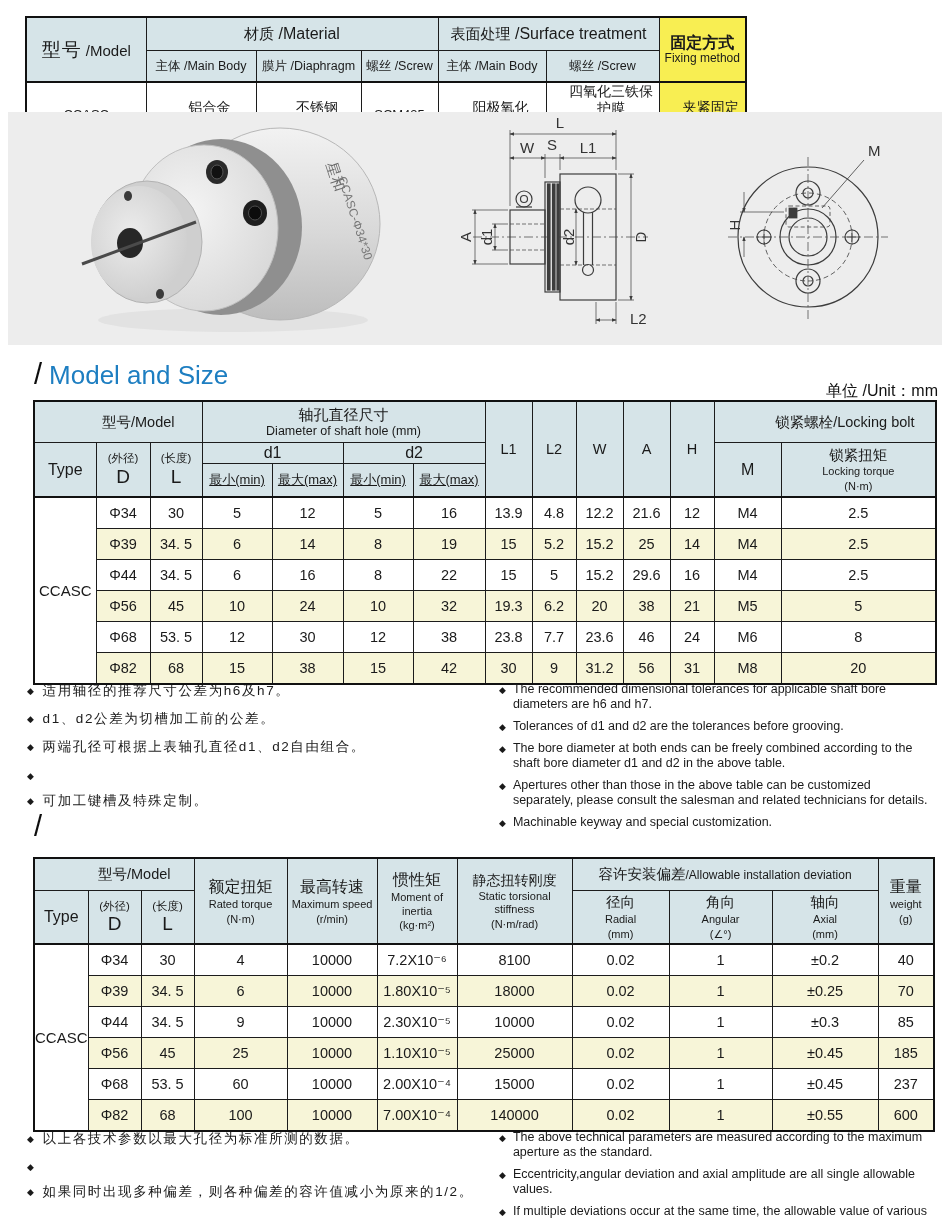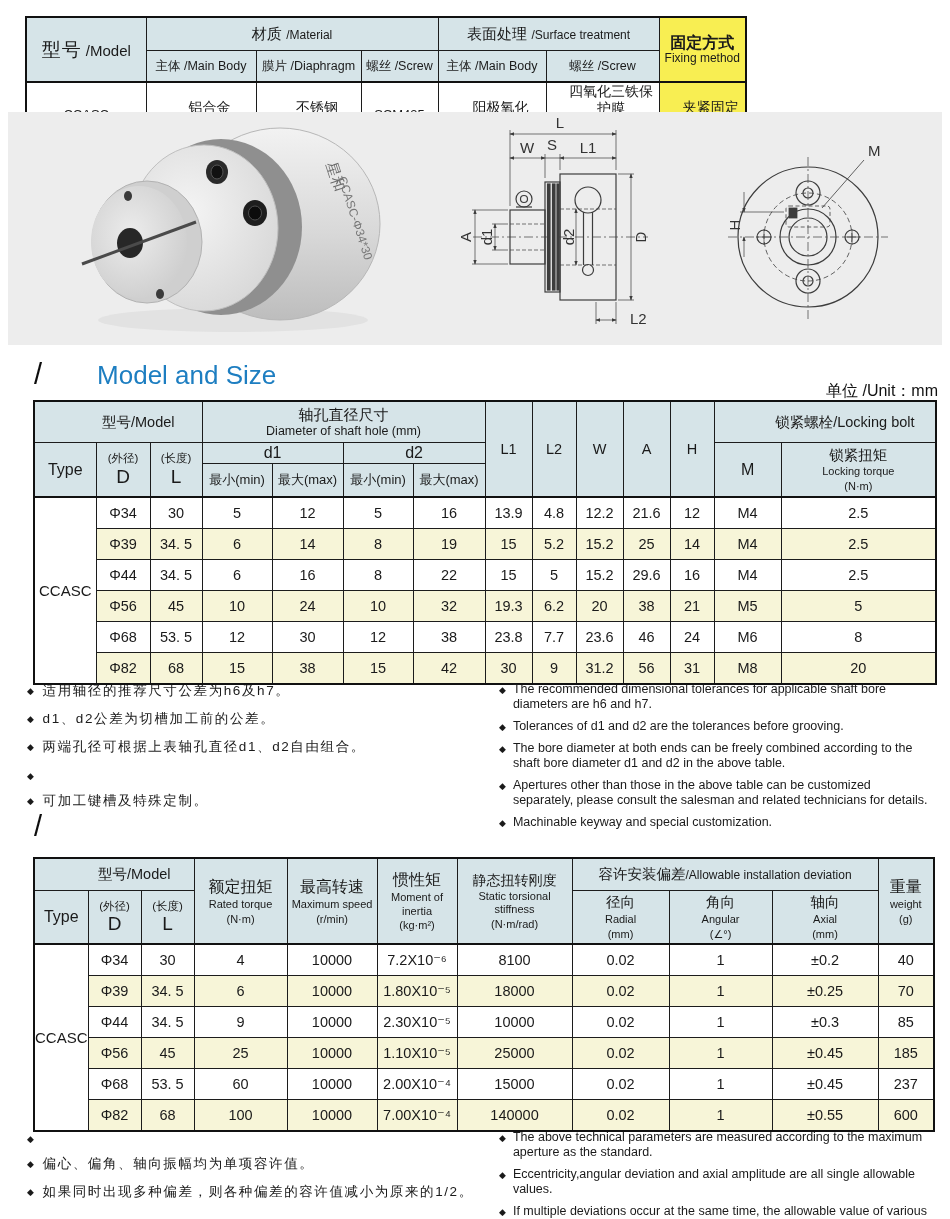--- a/index.html
+++ b/index.html
@@ -15,43 +15,43 @@
   }
   
   .top-table { position:absolute; top:16px; left:25px; width:720px; border:2.5px solid #111; }
   .top-table td { background:#d6e4e8; }
   .top-table .h1 td { height:32px; }
   .top-table .h2 td { height:30px; font-size:12.5px; }
   .top-table .data td { height:32px; background:#ffffff; border-top:2.4px solid #111; font-size:13px; }
   .top-table .model-hd { font-size:15px; }
   .top-table .model-hd .cjk { font-size:19px; letter-spacing:1px; }
   .top-table .hd .cjk { font-size:15px; }
-  .top-table .hd .en, .top-table .h2 .en { font-size:12px; }
+  .top-table .hd .en, .top-table .h2 .en { font-size:16px; }
   .ylw { background:#f8ee52 !important; }
   .cell2 .cn { font-size:14px; line-height:1.2;margin-left:17px; }
   .cell2 .en { font-size:12.5px; line-height:1.15; }
   .fix-hd .cn { font-size:16px; font-weight:bold; line-height:1.15; }
   .fix-hd .en { font-size:12px; line-height:1.1; }
   
   .banner { position:absolute; top:112px; left:8px; width:934px; height:233px; background:#ededed; display:flex; }
   .banner svg { display:block; }
   
   .sec-head { position:absolute; left:25px; display:flex; align-items:baseline; }
   .sec-cn { font-size:30px; color:#0d0d0d; letter-spacing:2px; }
   .sec-div { font-size:29px; margin:0 7px 0 9px; color:#0d0d0d; }
-  .sec-en { font-size:26px; color:#1d7ec1;margin-left:48px; }
+  .sec-en { font-size:26px; color:#1d7ec1; }
   .unit-note { position:absolute; right:12px; top:381px; font-size:16px; color:#111; }
   
   .size-table { position:absolute; top:400px; left:33px; width:902px; border:2.5px solid #111; }
   .perf-table { position:absolute; top:857px; left:33px; width:902px; border:2.5px solid #111; }
   .size-table td, .perf-table td { font-size:14.5px; background:#fff; }
   .size-table tr.hh td, .perf-table tr.hh td { background:#d6e4e8; }
   .size-table .h1 td { height:40px; }
   .size-table .h2 td { height:20px; font-size:16px; }
-  .size-table .h3 td { height:32px; font-size:13px; }
+  .size-table .h3 td { height:32px; font-size:13px;text-decoration:underline; }
   .perf-table .h1 td { height:31px; }
   .perf-table .h2 td { height:52px; }
   tr.dr td { height:30px; }
   tr.dr.yr td { background:#f7f5d8; }
   td.type-cell { background:#ffffff !important; font-size:15px; }
   tr.first-dr td { border-top:2.4px solid #111; }
   .mh { font-size:15px;padding-left:40px; }
   .shaft .cn { font-size:15px; line-height:1.3; }
   .shaft .en { font-size:12.5px; line-height:1.2; }
   .axis-big { font-size:19px; }
@@ -624,24 +624,24 @@
         <td>600</td>
   </tr>
 </tbody>
   </table>
 
 <div class="notes notes2">
   <div class="col-cn">
     <ul>
       <li>
           <span class="blt">◆</span>
-        </li>
-      <li>
-          <span class="blt">◆</span>
-          <span>偏心、偏角、轴向振幅均为单项容许值。</span>
+          <span>以上各技术参数以最大孔径为标准所测的数据。</span>
+        </li>
+      <li>
+          <span class="blt">◆</span>
         </li>
       <li>
           <span class="blt">◆</span>
           <span>如果同时出现多种偏差，则各种偏差的容许值减小为原来的1/2。</span>
         </li>
     </ul>
   </div>
   <div class="col-en">
     <ul>
       <li>

